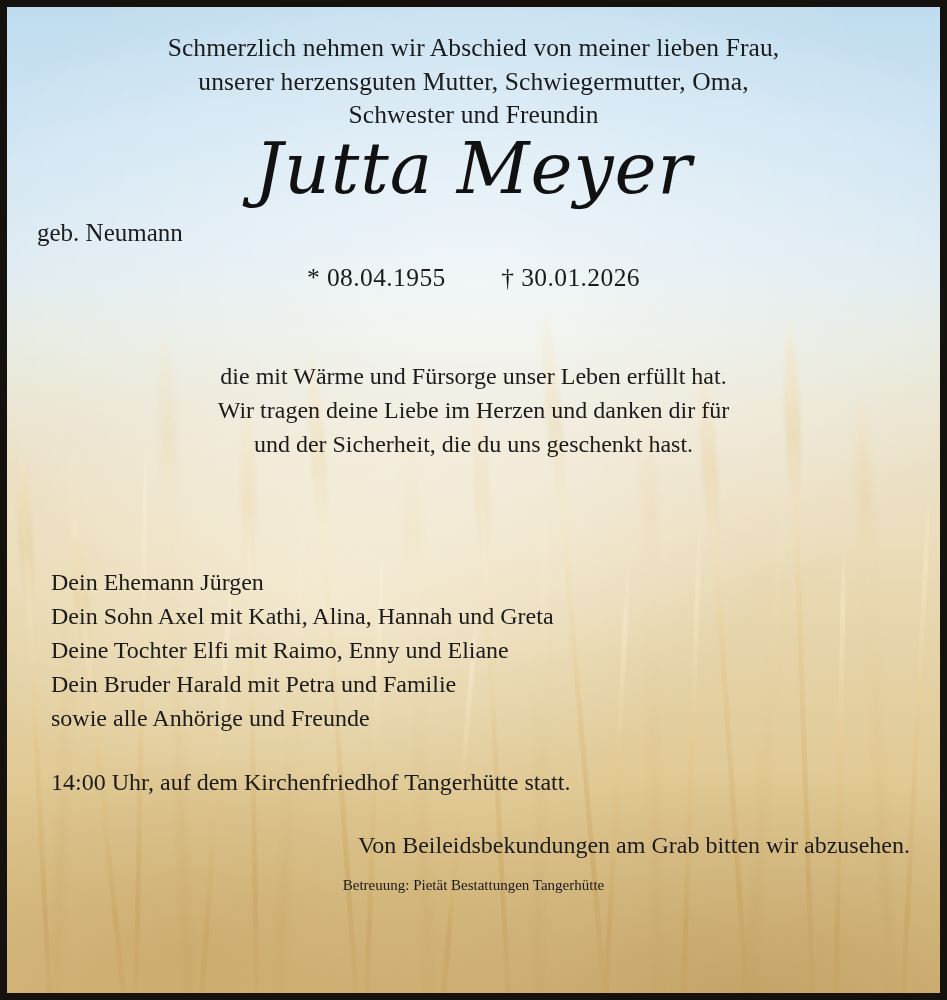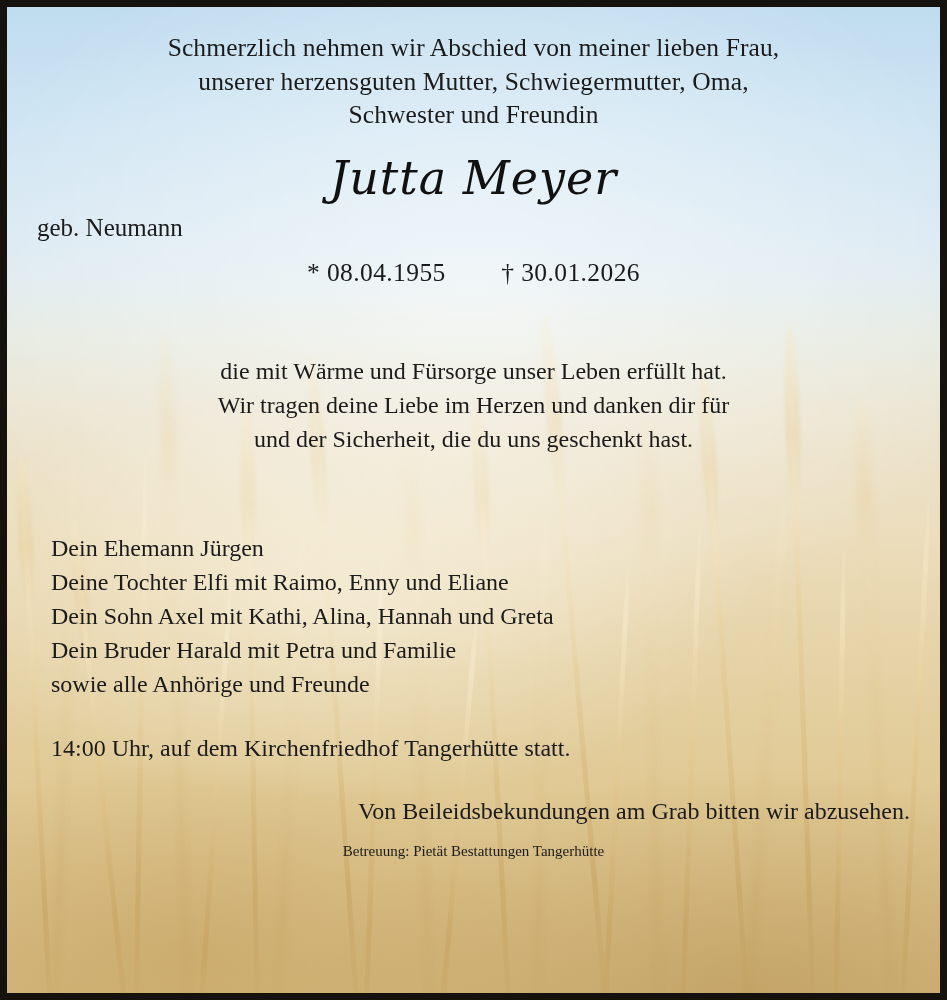--- a/index.html
+++ b/index.html
@@ -93,23 +93,22 @@
   .intro {
     text-align: center;
     font-size: 25.5px;
     line-height: 1.32;
     letter-spacing: .1px;
   }
   .name {
     text-align: center;
     font-family: "DejaVu Serif", "Liberation Serif", serif;
     font-style: italic;
-    font-size: 46px;
+    font-size: 71px;
     line-height: 1.05;
-    margin-top: 22px;
     color: #111;
     letter-spacing: 1px;
   }
   .maiden {
     text-align: left;
     font-size: 25px;
     margin-top: 12px;
   }
   .dates {
     text-align: center;
@@ -118,21 +117,21 @@
     letter-spacing: .4px;
   }
   .dates .sep { display: inline-block; width: 42px; }
   .verse {
     text-align: center;
     font-size: 24px;
     line-height: 1.42;
     margin-top: 66px;
   }
   .family {
-    margin-top: 74px;
+    margin-top: 104px;
     font-size: 24px;
     line-height: 1.42;
     text-align: left;
     padding-left: 14px;
   }
   .service {
     margin-top: 30px;
     font-size: 24px;
     line-height: 1.42;
     text-align: left;
@@ -210,22 +209,22 @@
     </div>
 
     <div class="verse">
       <span class="line">die mit Wärme und Fürsorge unser Leben erfüllt hat.</span>
       <span class="line">Wir tragen deine Liebe im Herzen und danken dir für</span>
       <span class="line">und der Sicherheit, die du uns geschenkt hast.</span>
     </div>
 
     <div class="family">
       <span class="line">Dein Ehemann Jürgen</span>
+      <span class="line">Dein Sohn Axel mit Kathi, Alina, Hannah und Greta</span>
       <span class="line">Deine Tochter Elfi mit Raimo, Enny und Eliane</span>
-      <span class="line">Dein Sohn Axel mit Kathi, Alina, Hannah und Greta</span>
       <span class="line">Dein Bruder Harald mit Petra und Familie</span>
       <span class="line">sowie alle Anhörige und Freunde</span>
     </div>
 
     <div class="service">
       <span class="line">14:00 Uhr, auf dem Kirchenfriedhof Tangerhütte statt.</span>
     </div>
 
     <div class="request">
       <span class="line">Von Beileidsbekundungen am Grab bitten wir abzusehen.</span>

